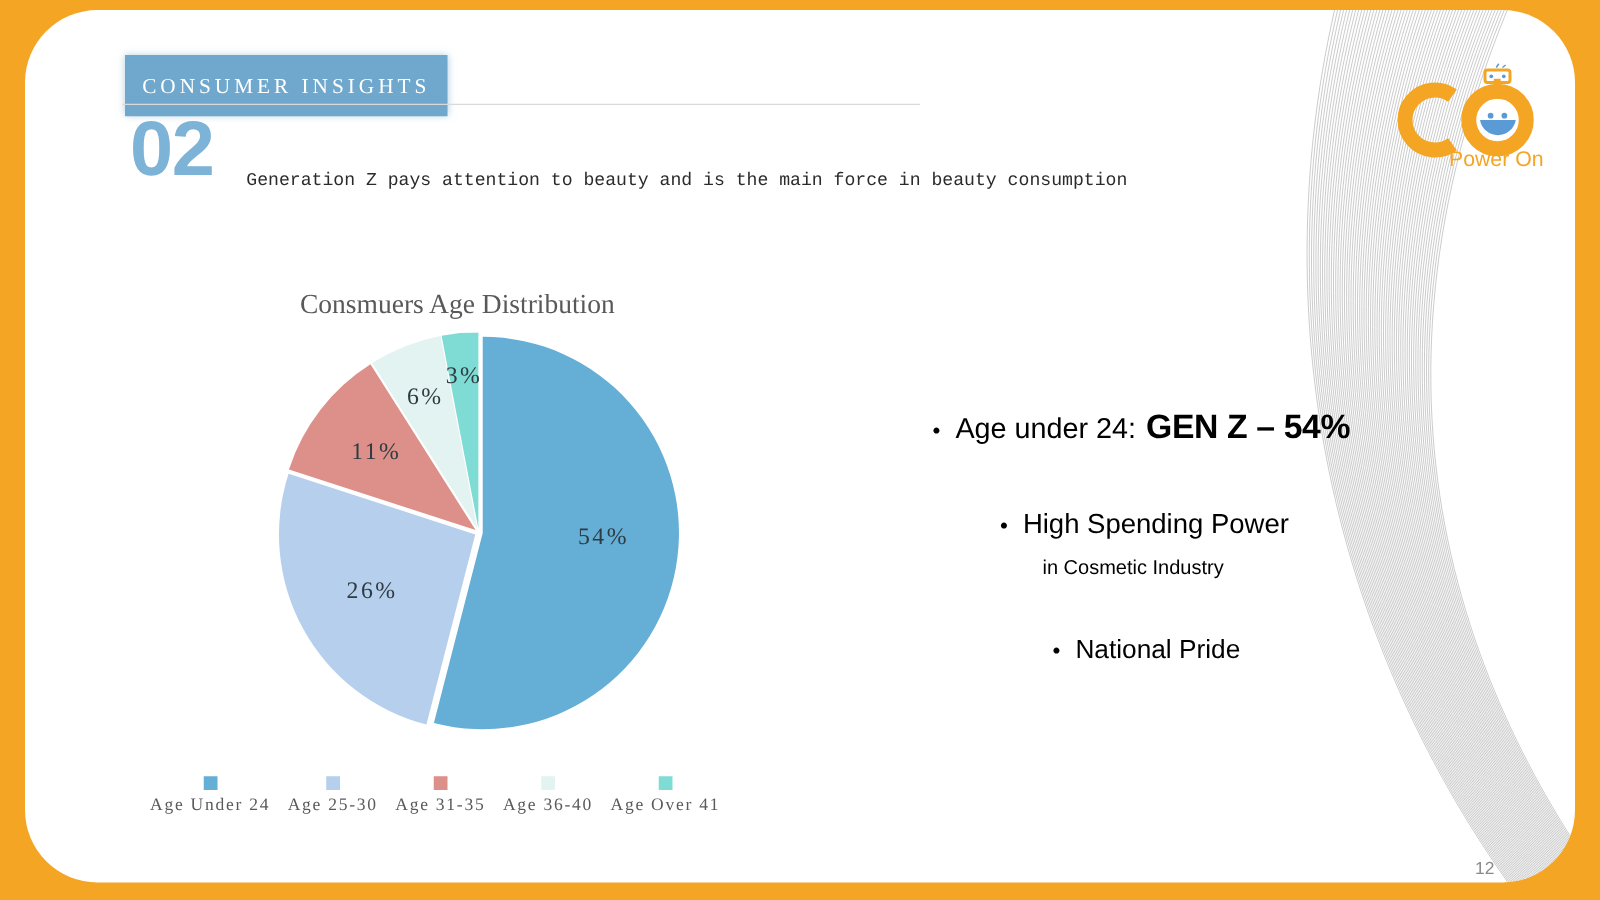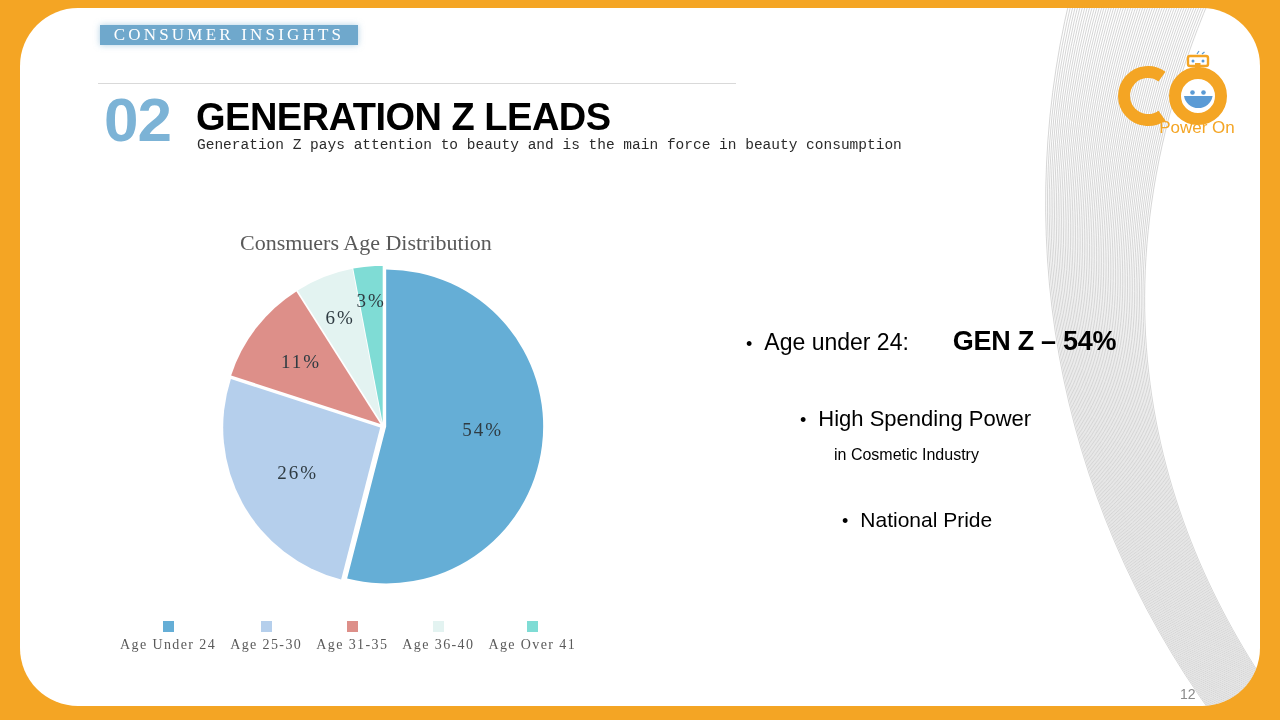--- a/index.html
+++ b/index.html
@@ -41,23 +41,23 @@
     top: -10px;
     width: 300px;
     height: 740px;
     pointer-events: none;
   }
 
   
   #badge {
     position: absolute;
     left: 80px;
-    top: 17px;
+    top: 36px;
     width: 258px;
-    height: 20px;
+    height: 49px;
     background: #6fa8cc;
     color: #ffffff;
     font-family: "Liberation Serif", serif;
     font-size: 17px;
     letter-spacing: 3.2px;
     display: flex;
     align-items: center;
     justify-content: center;
     box-shadow: 0 0 6px rgba(111,168,204,0.55);
   }
@@ -185,21 +185,21 @@
     white-space: nowrap;
   }
   .bullet-dot {
     color: #000;
     margin-right: 12px;
     font-size: 18px;
     line-height: 1;
   }
   #b1 { left: 726px; top: 318px; }
   #b1 .t-reg { font-size: 23px; color: #000; }
-  #b1 .t-bold { font-size: 27px; font-weight: bold; color: #000; letter-spacing: -0.3px; margin-left: 36px; }
+  #b1 .t-bold { font-size: 27px; font-weight: bold; color: #000; letter-spacing: -0.3px; }
 
   #b2 { left: 780px; top: 398px; }
   #b2 .t-reg { font-size: 22px; color: #000; }
   #b2-line2 {
     position: absolute;
     left: 814px;
     top: 438px;
     font-size: 16px;
     color: #000;
     white-space: nowrap;
@@ -283,21 +283,20 @@
           <path d="M 202.6315789473684 0 C 66.84210526315789 325.7894736842105, 173.68421052631578 576.8421052631579, 301.0526315789474 740"></path>
           <path d="M 205.08771929824562 0 C 67.89473684210526 327.1929824561404, 175.78947368421052 577.8947368421052, 302.36842105263156 740"></path>
           <path d="M 207.5438596491228 0 C 68.94736842105263 328.59649122807014, 177.89473684210526 578.9473684210526, 303.6842105263158 740"></path>
           <path d="M 210 0 C 70 330, 180 580, 305 740"></path>
         </g>
     </svg>
 
     <div id="badge">CONSUMER INSIGHTS</div>
     <div id="divider"></div>
     <div id="sec-num">02</div>
-    <div id="sec-title">GENERATION Z LEADS</div>
     <div id="sec-sub">Generation Z pays attention to beauty and is the main force in beauty consumption</div>
 
     <svg id="logo" viewBox="0 0 140 92">
 
       <path d="M46 46 A24 24 0 1 1 46 46.01 M46 46 A24 24 0 0 0 46 46" fill="none"></path>
       <path d="M44 26.5 A24 24 0 1 0 44 65.5" fill="none" stroke="#f4a524" stroke-width="12" stroke-linecap="butt"></path>
 
       <circle cx="80" cy="46" r="23" fill="none" stroke="#f4a524" stroke-width="12"></circle>
 
       <rect x="77" y="13" width="5.5" height="16" fill="#f4a524"></rect>

